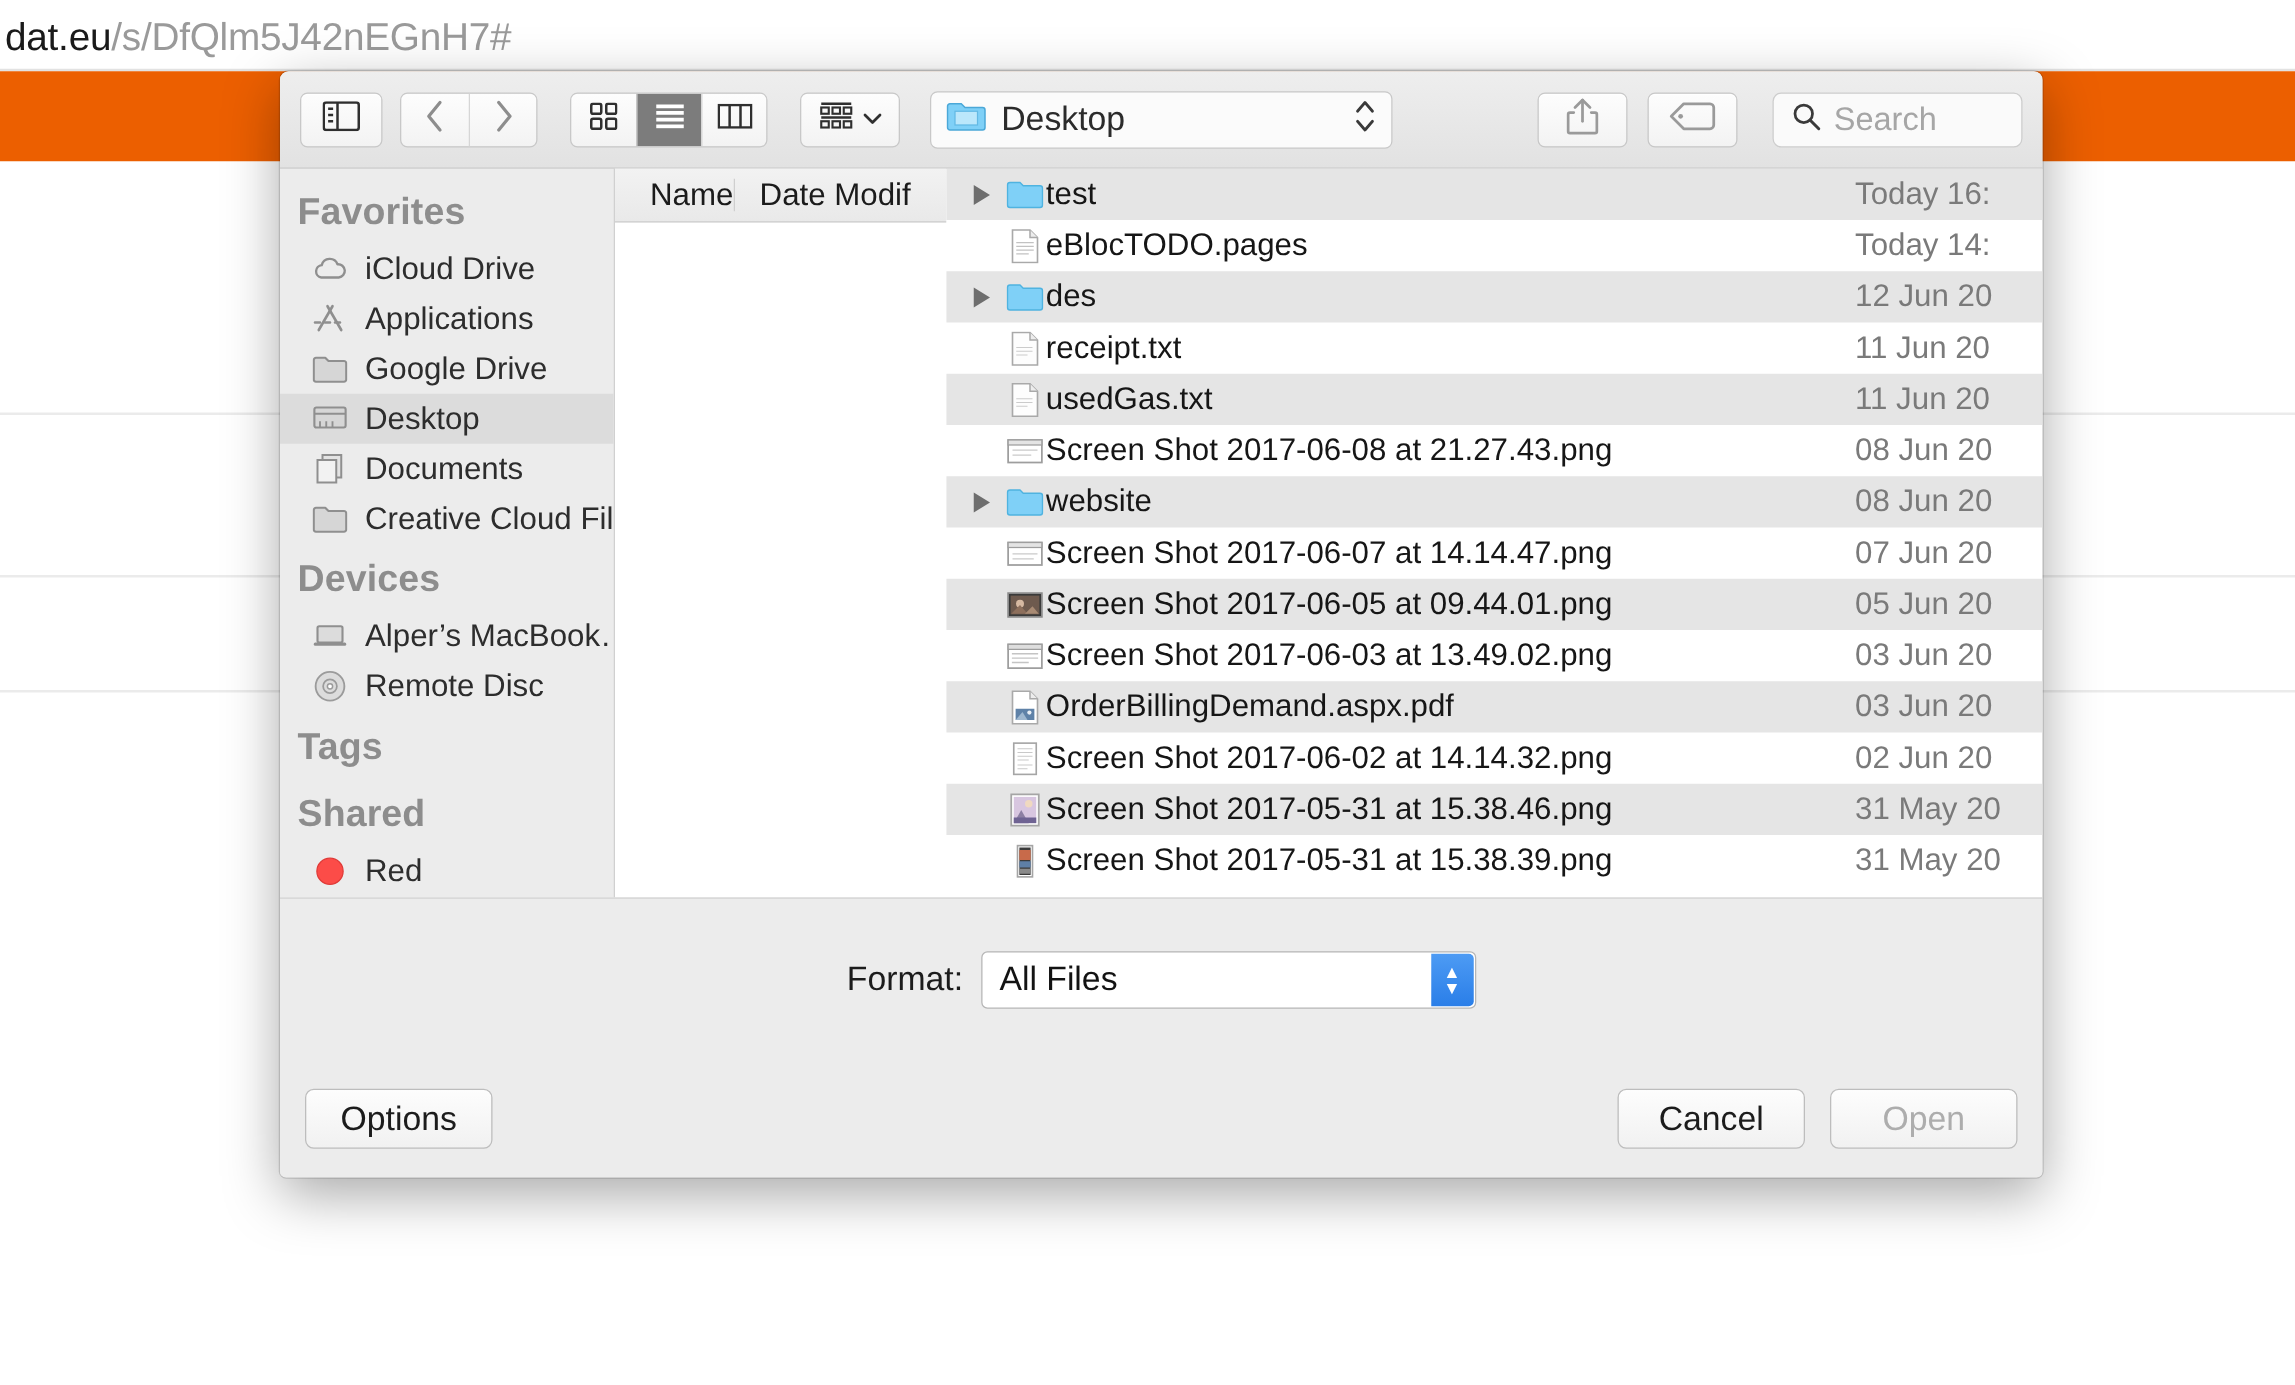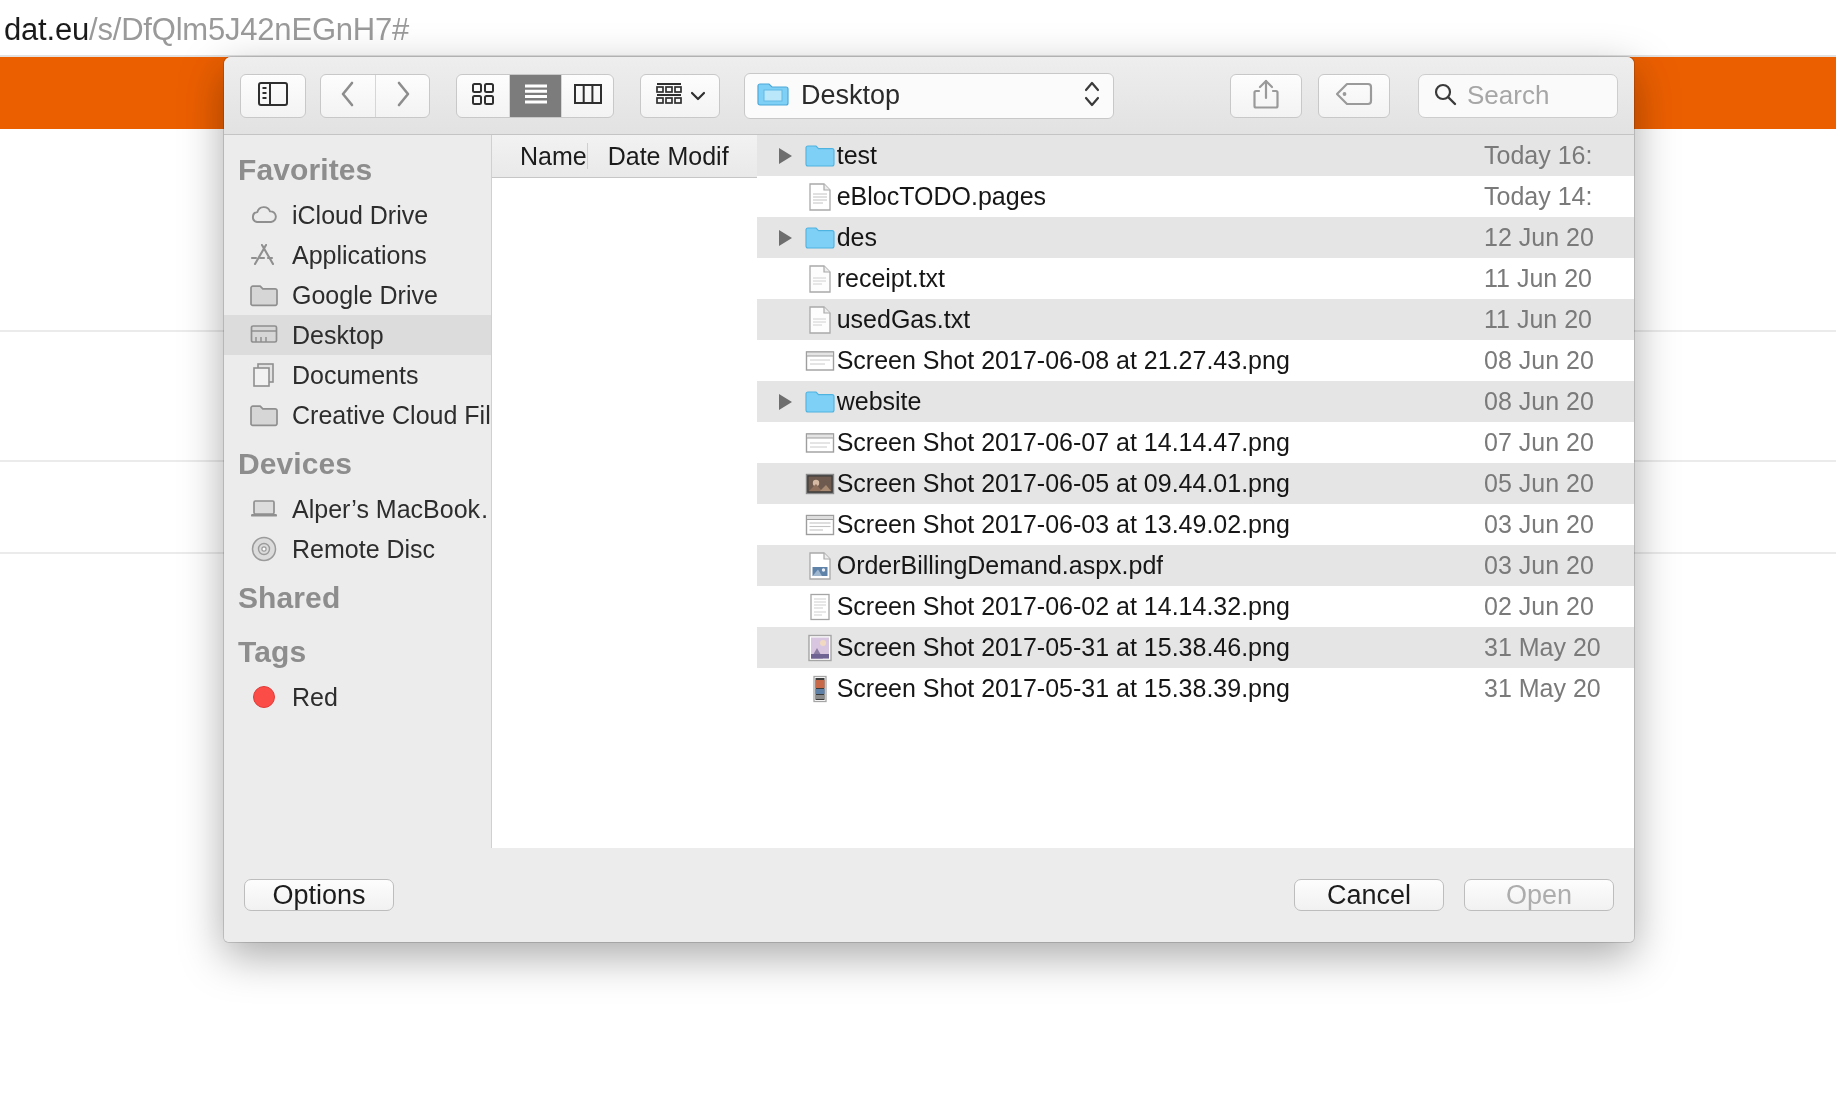--- a/index.html
+++ b/index.html
@@ -167,21 +167,21 @@
     display:flex; flex-direction:column; align-items:center; justify-content:center; gap:2px;
     color:#fff; font-size:14px; line-height:11px;
   }
 
   
   .btn-bar {
     flex:0 0 94px; background:#ececec;
     display:flex; align-items:center; padding:0 20px;
   }
   .btn {
-    height:32px; min-width:150px; padding:0 24px;
+    height:48px; min-width:150px; padding:0 24px;
     background:linear-gradient(to bottom,#fdfdfd,#f1f1f1);
     border:1px solid #bdbdbd; border-radius:7px;
     font-size:27px; color:#1c1c1c;
     display:flex; align-items:center; justify-content:center;
   }
   .btn.disabled { color:#adadad; }
   .btn-right { margin-left:auto; display:flex; gap:20px; }
 </style>
 </head>
 <body>
@@ -403,23 +403,23 @@
           <span class="sb-icon">
             <svg width="26" height="26" viewBox="0 0 26 26">
               <circle cx="13" cy="13" r="11.5" fill="#dcdcdc" stroke="#9b9b9b" stroke-width="1.5"></circle>
               <circle cx="13" cy="13" r="5.5" fill="none" stroke="#9b9b9b" stroke-width="1.4"></circle>
               <circle cx="13" cy="13" r="2.1" fill="#ffffff" stroke="#9b9b9b" stroke-width="1.2"></circle>
             </svg>
           </span>
           <span>Remote Disc</span>
         </div>
 
+        <div class="sb-header">Tags</div>
+
         <div class="sb-header">Shared</div>
-
-        <div class="sb-header">Tags</div>
         <div class="sb-item">
           <span class="sb-icon">
               <span class="tag-dot"></span>
             </span>
           <span>Red</span>
         </div>
       </div>
 
       <div class="listwrap">
         <div class="list-head">
@@ -673,20 +673,30 @@
               </span>
               <span class="f-label">Screen Shot 2017-05-31 at 15.38.39.png</span>
             </div>
             <div class="row-date">31 May 20</div>
           </div>
 
         </div>
       </div>
     </div>
 
+    <div class="format-bar">
+      <span class="format-label">Format:</span>
+      <div class="format-select">
+        <span class="format-value">All Files</span>
+        <span class="stepper">
+          <span>▲</span>
+          <span>▼</span>
+        </span>
+      </div>
+    </div>
 
     <div class="btn-bar">
       <div class="btn">Options</div>
       <div class="btn-right">
         <div class="btn">Cancel</div>
         <div class="btn disabled">Open</div>
       </div>
     </div>
 
   </div>

